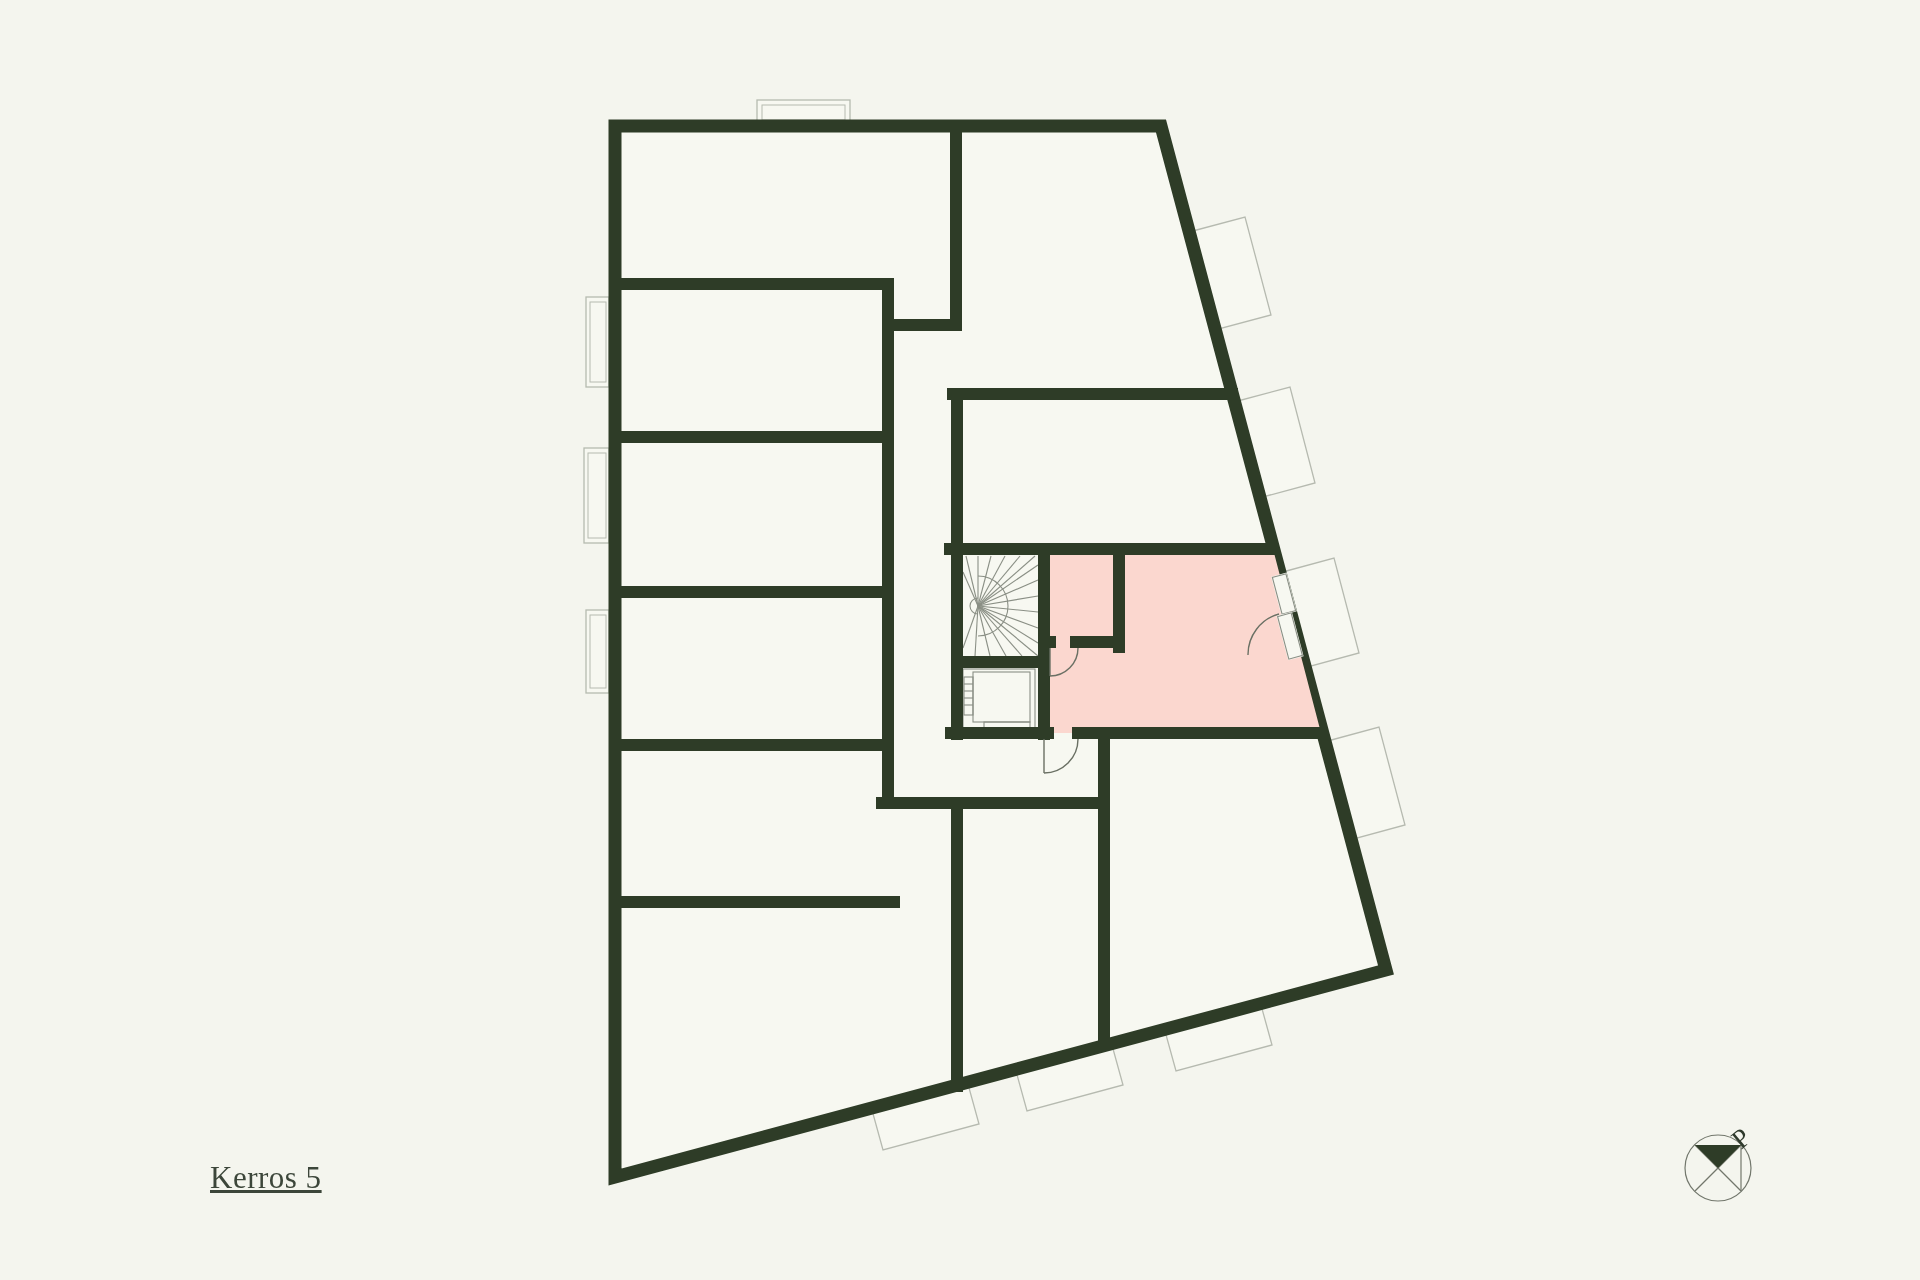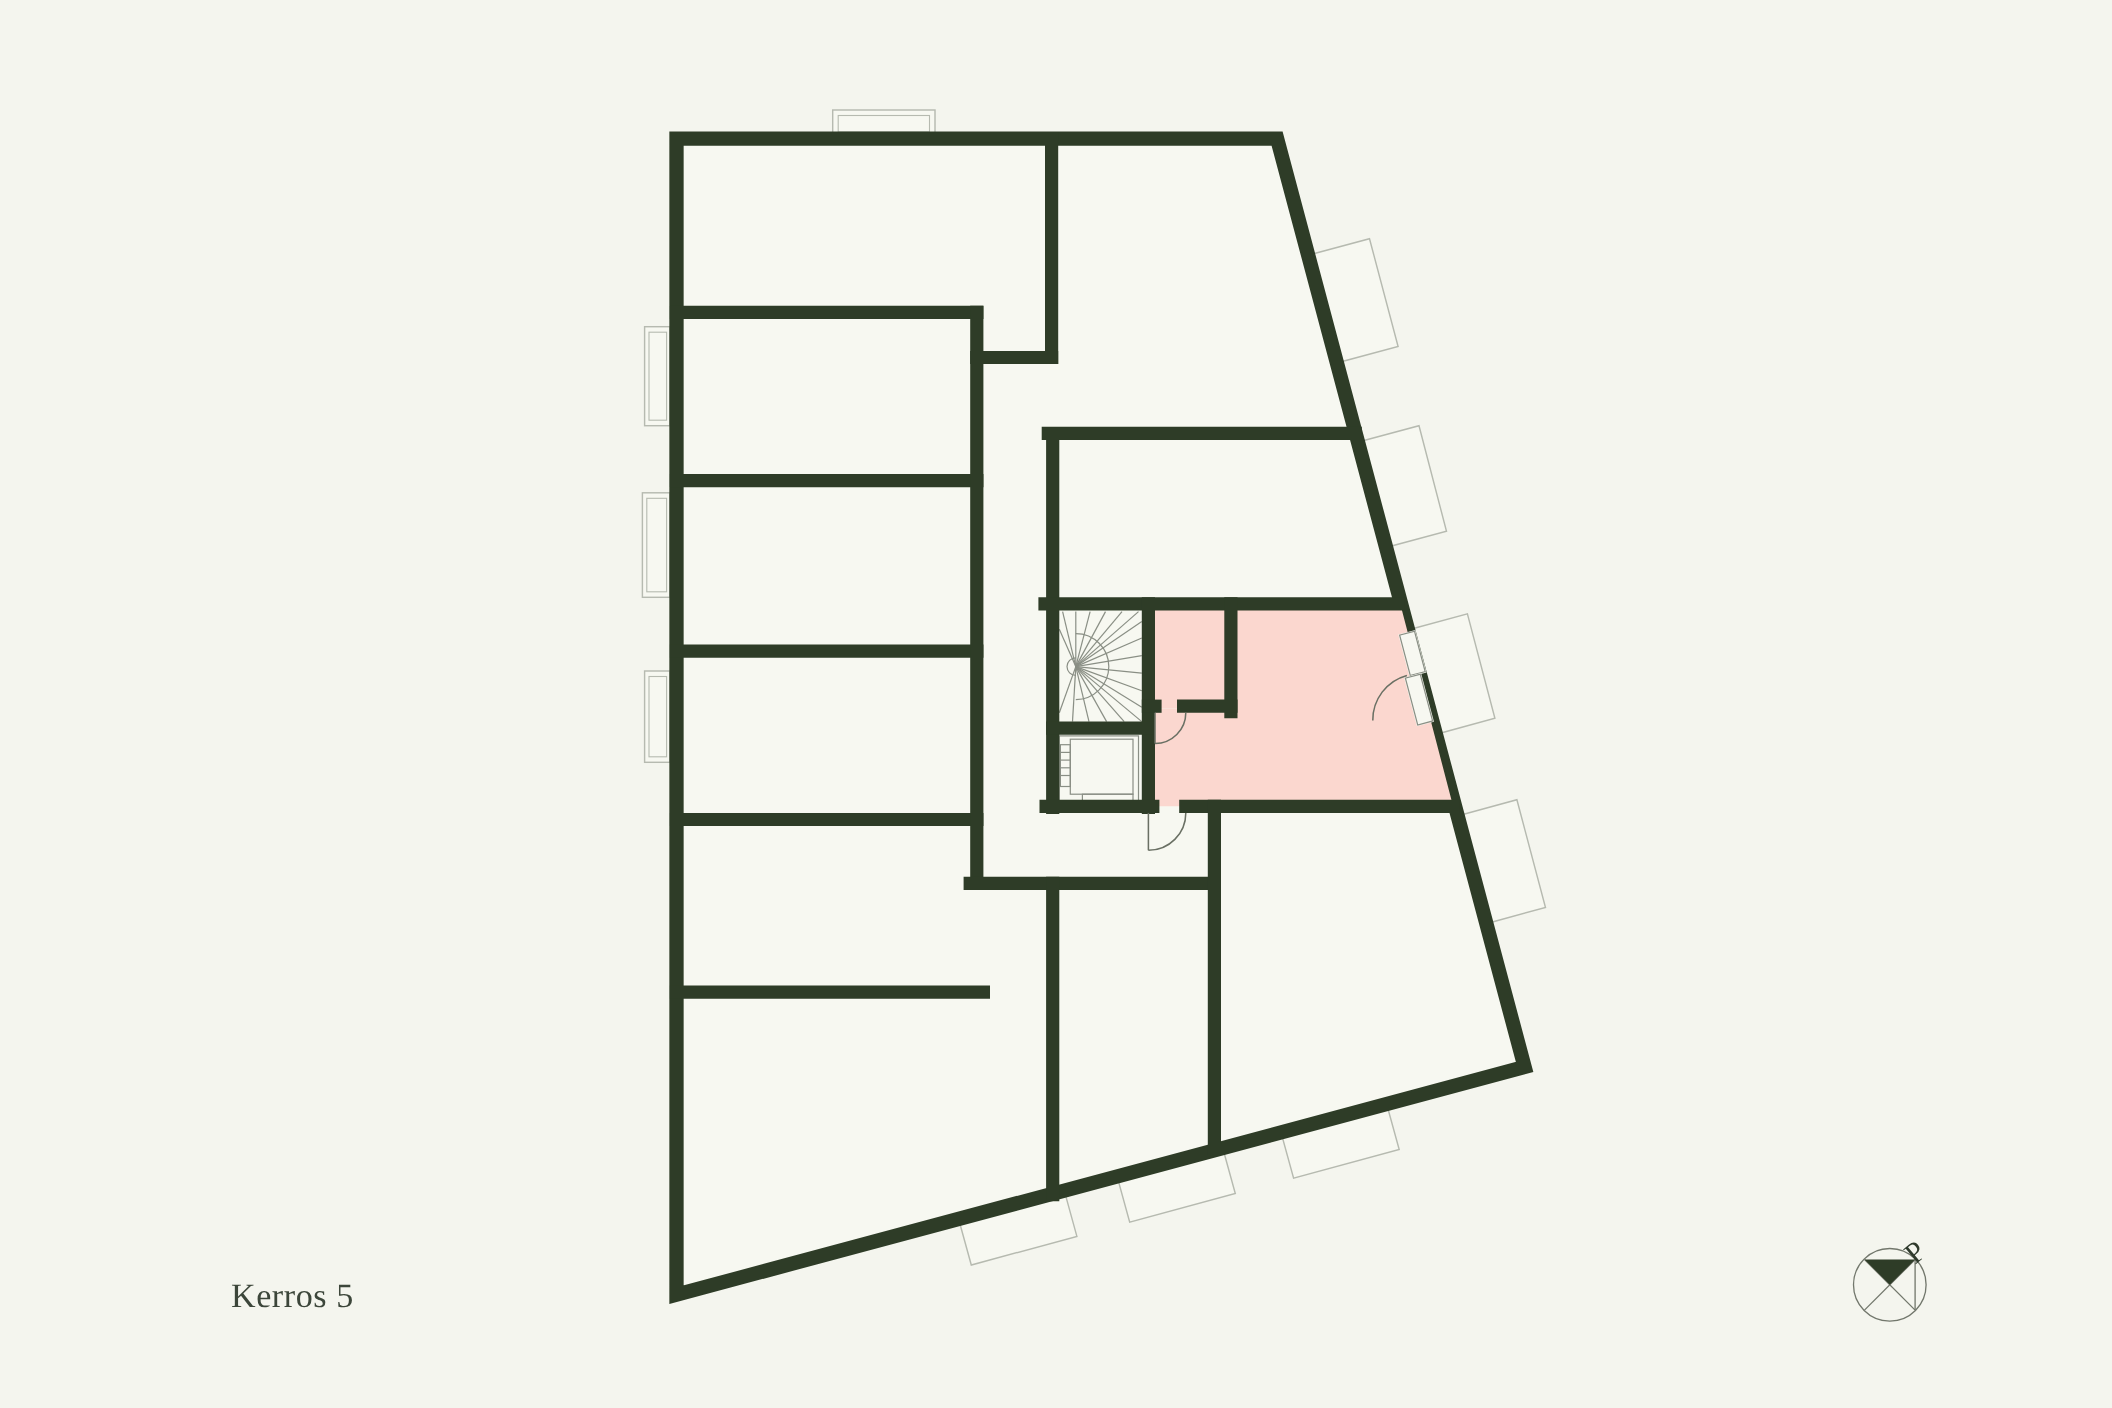--- a/index.html
+++ b/index.html
@@ -18,20 +18,21 @@
     background:var(--background);
     font-family:"Liberation Serif", serif;
     position:relative;overflow:hidden;
   }
   .canvas{position:absolute;inset:0;width:1920px;height:1280px;}
   svg{position:absolute;left:0;top:0;}
   .floor-label{
     position:absolute;left:210px;top:1160px;
     font-size:31px;color:var(--text);
     letter-spacing:0.5px;
+    text-decoration:underline;
   }
   .wall{stroke:var(--wall);fill:none;}
   .w13{stroke-width:13;}
   .w12{stroke-width:12;stroke-linecap:square;}
   .roomfill{fill:var(--room-fill);}
   .pink{fill:var(--highlight);}
   .balc{stroke:var(--balcony-line);stroke-width:1.3;fill:var(--room-fill);}
   .balc-inner{stroke:var(--balcony-line);stroke-width:1;fill:none;}
   .thin{stroke:var(--detail-line);stroke-width:1.1;fill:none;}
   .arc{stroke:var(--arc-line);stroke-width:1.4;fill:none;}

